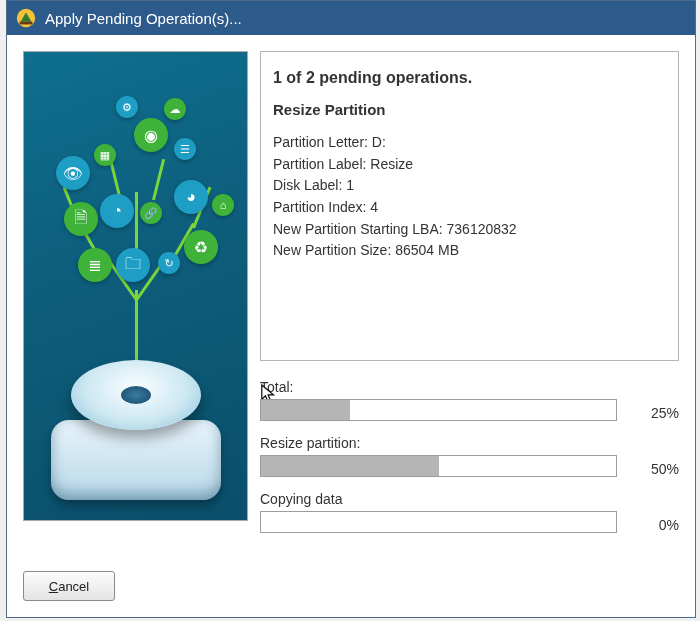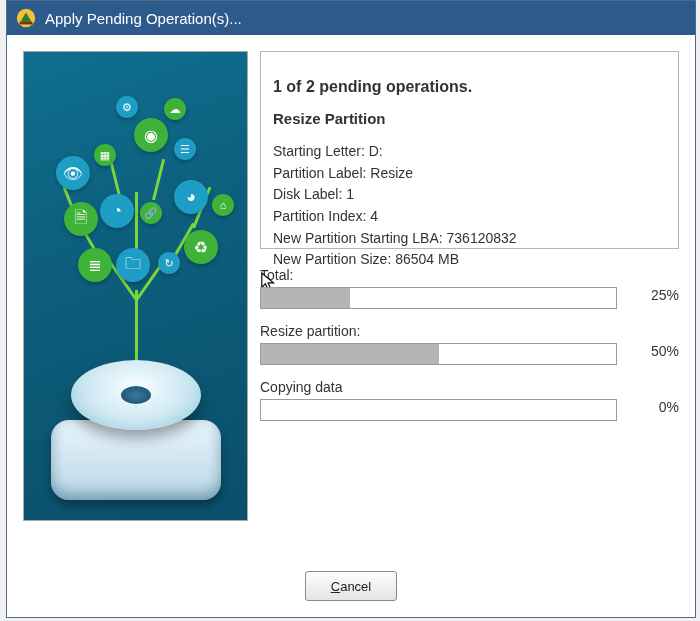--- a/index.html
+++ b/index.html
@@ -101,38 +101,38 @@
     transform-origin: bottom center;
   }
 
   .info-col {
     flex: 1;
     display: flex;
     flex-direction: column;
   }
   .info-box {
     border: 1px solid #b5b5b5;
-    padding: 26px 12px 14px;
-    height: 198px;
+    padding: 17px 12px 14px;
+    height: 310px;
     color: #333;
   }
   .info-box h1 {
     font-size: 16px; font-weight: bold;
     margin-bottom: 14px;
   }
   .info-box h2 {
     font-size: 15px; font-weight: bold;
     margin-bottom: 14px;
   }
   .detail-line { font-size: 14px; line-height: 1.55; }
 
   .progress-section { margin-top: 18px; }
   .prog-block { margin-bottom: 14px; }
   .prog-label { font-size: 14px; color: #333; margin-bottom: 4px; position: relative; }
-  .prog-row { display: flex; align-items: flex-start; gap: 16px; }
+  .prog-row { display: flex; align-items: flex-end; gap: 16px; }
   .prog-bar {
     flex: 1;
     height: 22px;
     border: 1px solid #9c9c9c;
     background: #fff;
     position: relative;
   }
   .prog-fill {
     height: 100%;
     background: #b5b5b5;
@@ -141,21 +141,21 @@
 
   .cursor-arrow {
     position: absolute;
     left: 0px; top: 4px;
     width: 18px; height: 22px;
     pointer-events: none;
   }
 
   .button-row {
     display: flex;
-    justify-content: center;
+    justify-content: flex-start;
     padding-top: 14px;
   }
   .btn {
     min-width: 92px;
     height: 30px;
     background: linear-gradient(#fdfdfd,#e4e4e4);
     border: 1px solid #8a8a8a;
     border-radius: 3px;
     font-family: inherit;
     font-size: 13px;
@@ -232,21 +232,21 @@
           <div class="disk-base"></div>
           <div class="disk-platter"></div>
           <div class="disk-center"></div>
         </div>
       </div>
 
       <div class="info-col">
         <div class="info-box">
           <h1>1 of 2 pending operations.</h1>
           <h2>Resize Partition</h2>
-          <div class="detail-line"><span>Starting Letter</span>: <span>D:</span></div>
+          <div class="detail-line"><span>Partition Letter</span>: <span>D:</span></div>
           <div class="detail-line"><span>Partition Label</span>: <span>Resize</span></div>
           <div class="detail-line"><span>Disk Label</span>: <span>1</span></div>
           <div class="detail-line"><span>Partition Index</span>: <span>4</span></div>
           <div class="detail-line"><span>New Partition Starting LBA</span>: <span>736120832</span></div>
           <div class="detail-line"><span>New Partition Size</span>: <span>86504 MB</span></div>
         </div>
 
         <div class="progress-section">
           <div class="prog-block">
             <div class="prog-label">

